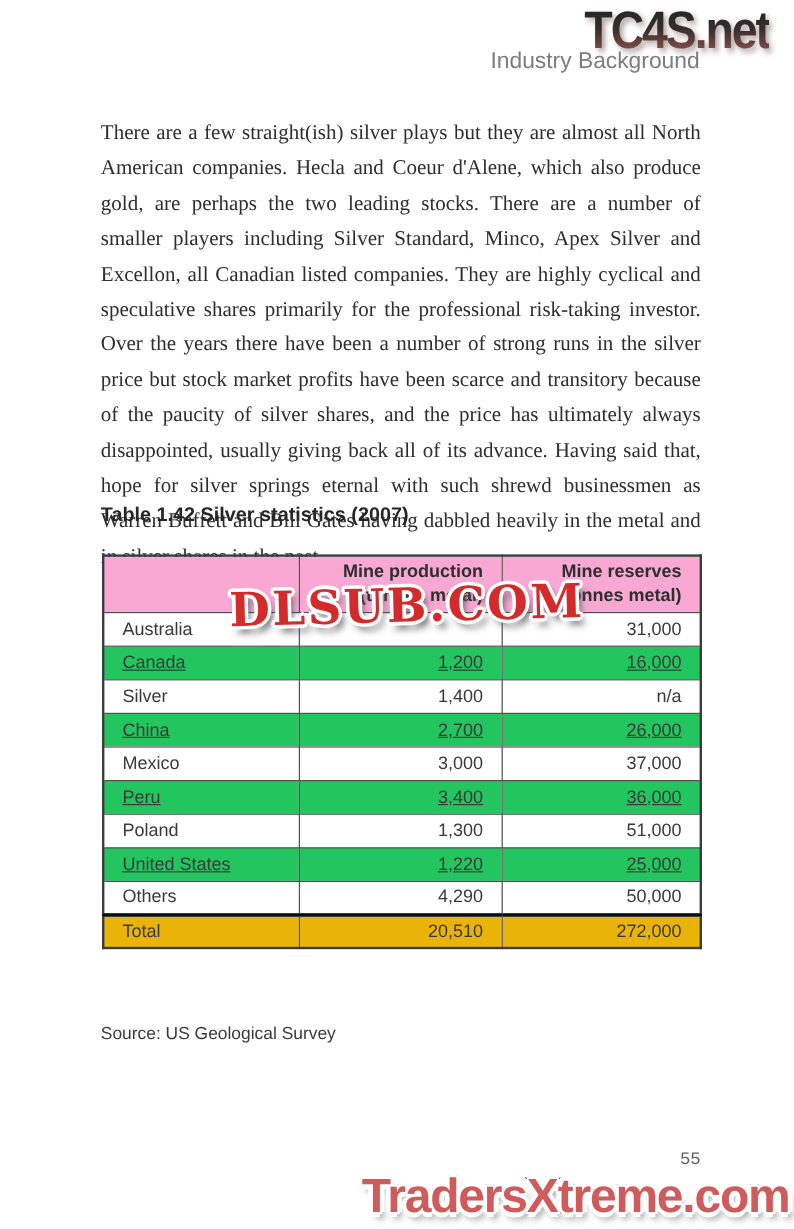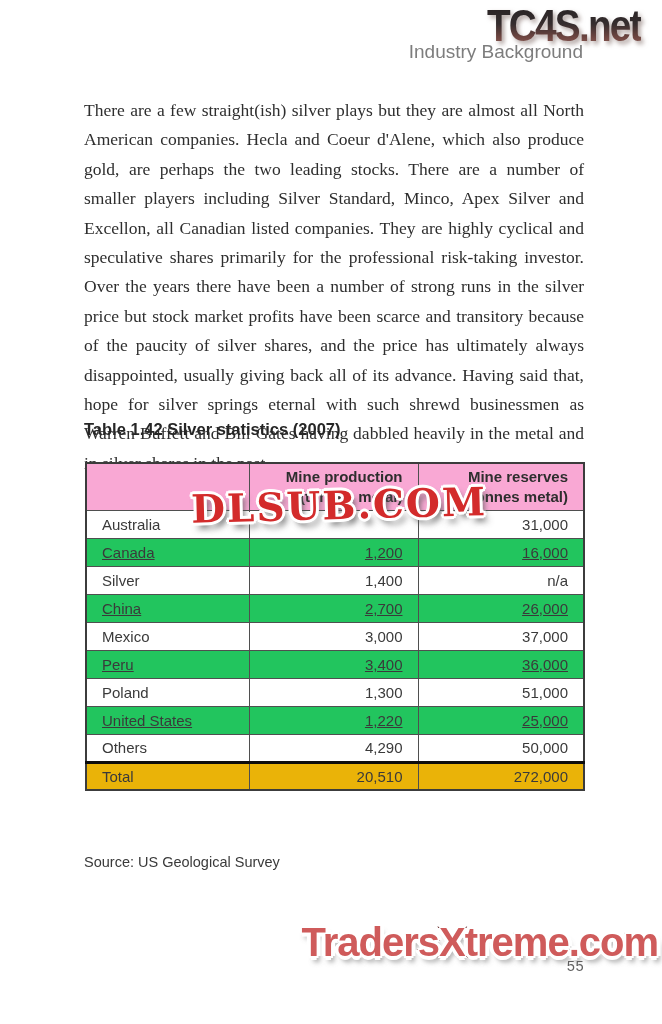--- a/index.html
+++ b/index.html
@@ -105,21 +105,21 @@
     white-space:nowrap;
   }
 
   
   .page-number {
     position:absolute; top:959px; right:78px;
     font-family:Liberation Mono, monospace;
     font-size:14.5px; color:#5f5f5f; z-index:2;margin-left:23px;
   }
   .logo-bottom {
-    position:absolute; top:920px; right:4px; z-index:1;
+    position:absolute; top:975px; right:4px; z-index:1;
     font-family:"Liberation Sans", sans-serif;
     font-weight:bold;
     font-size:40px; line-height:44px;
     letter-spacing:-1px;
     color:#cf5b5b;
     -webkit-text-stroke:3px #5e1d1d;
     paint-order:stroke fill;
     text-shadow:
       2px 2px 0 #fff, -2px -2px 0 #fff, 2px -2px 0 #fff, -2px 2px 0 #fff,
       4px 0 0 #fff, -4px 0 0 #fff, 0 4px 0 #fff, 0 -4px 0 #fff,

